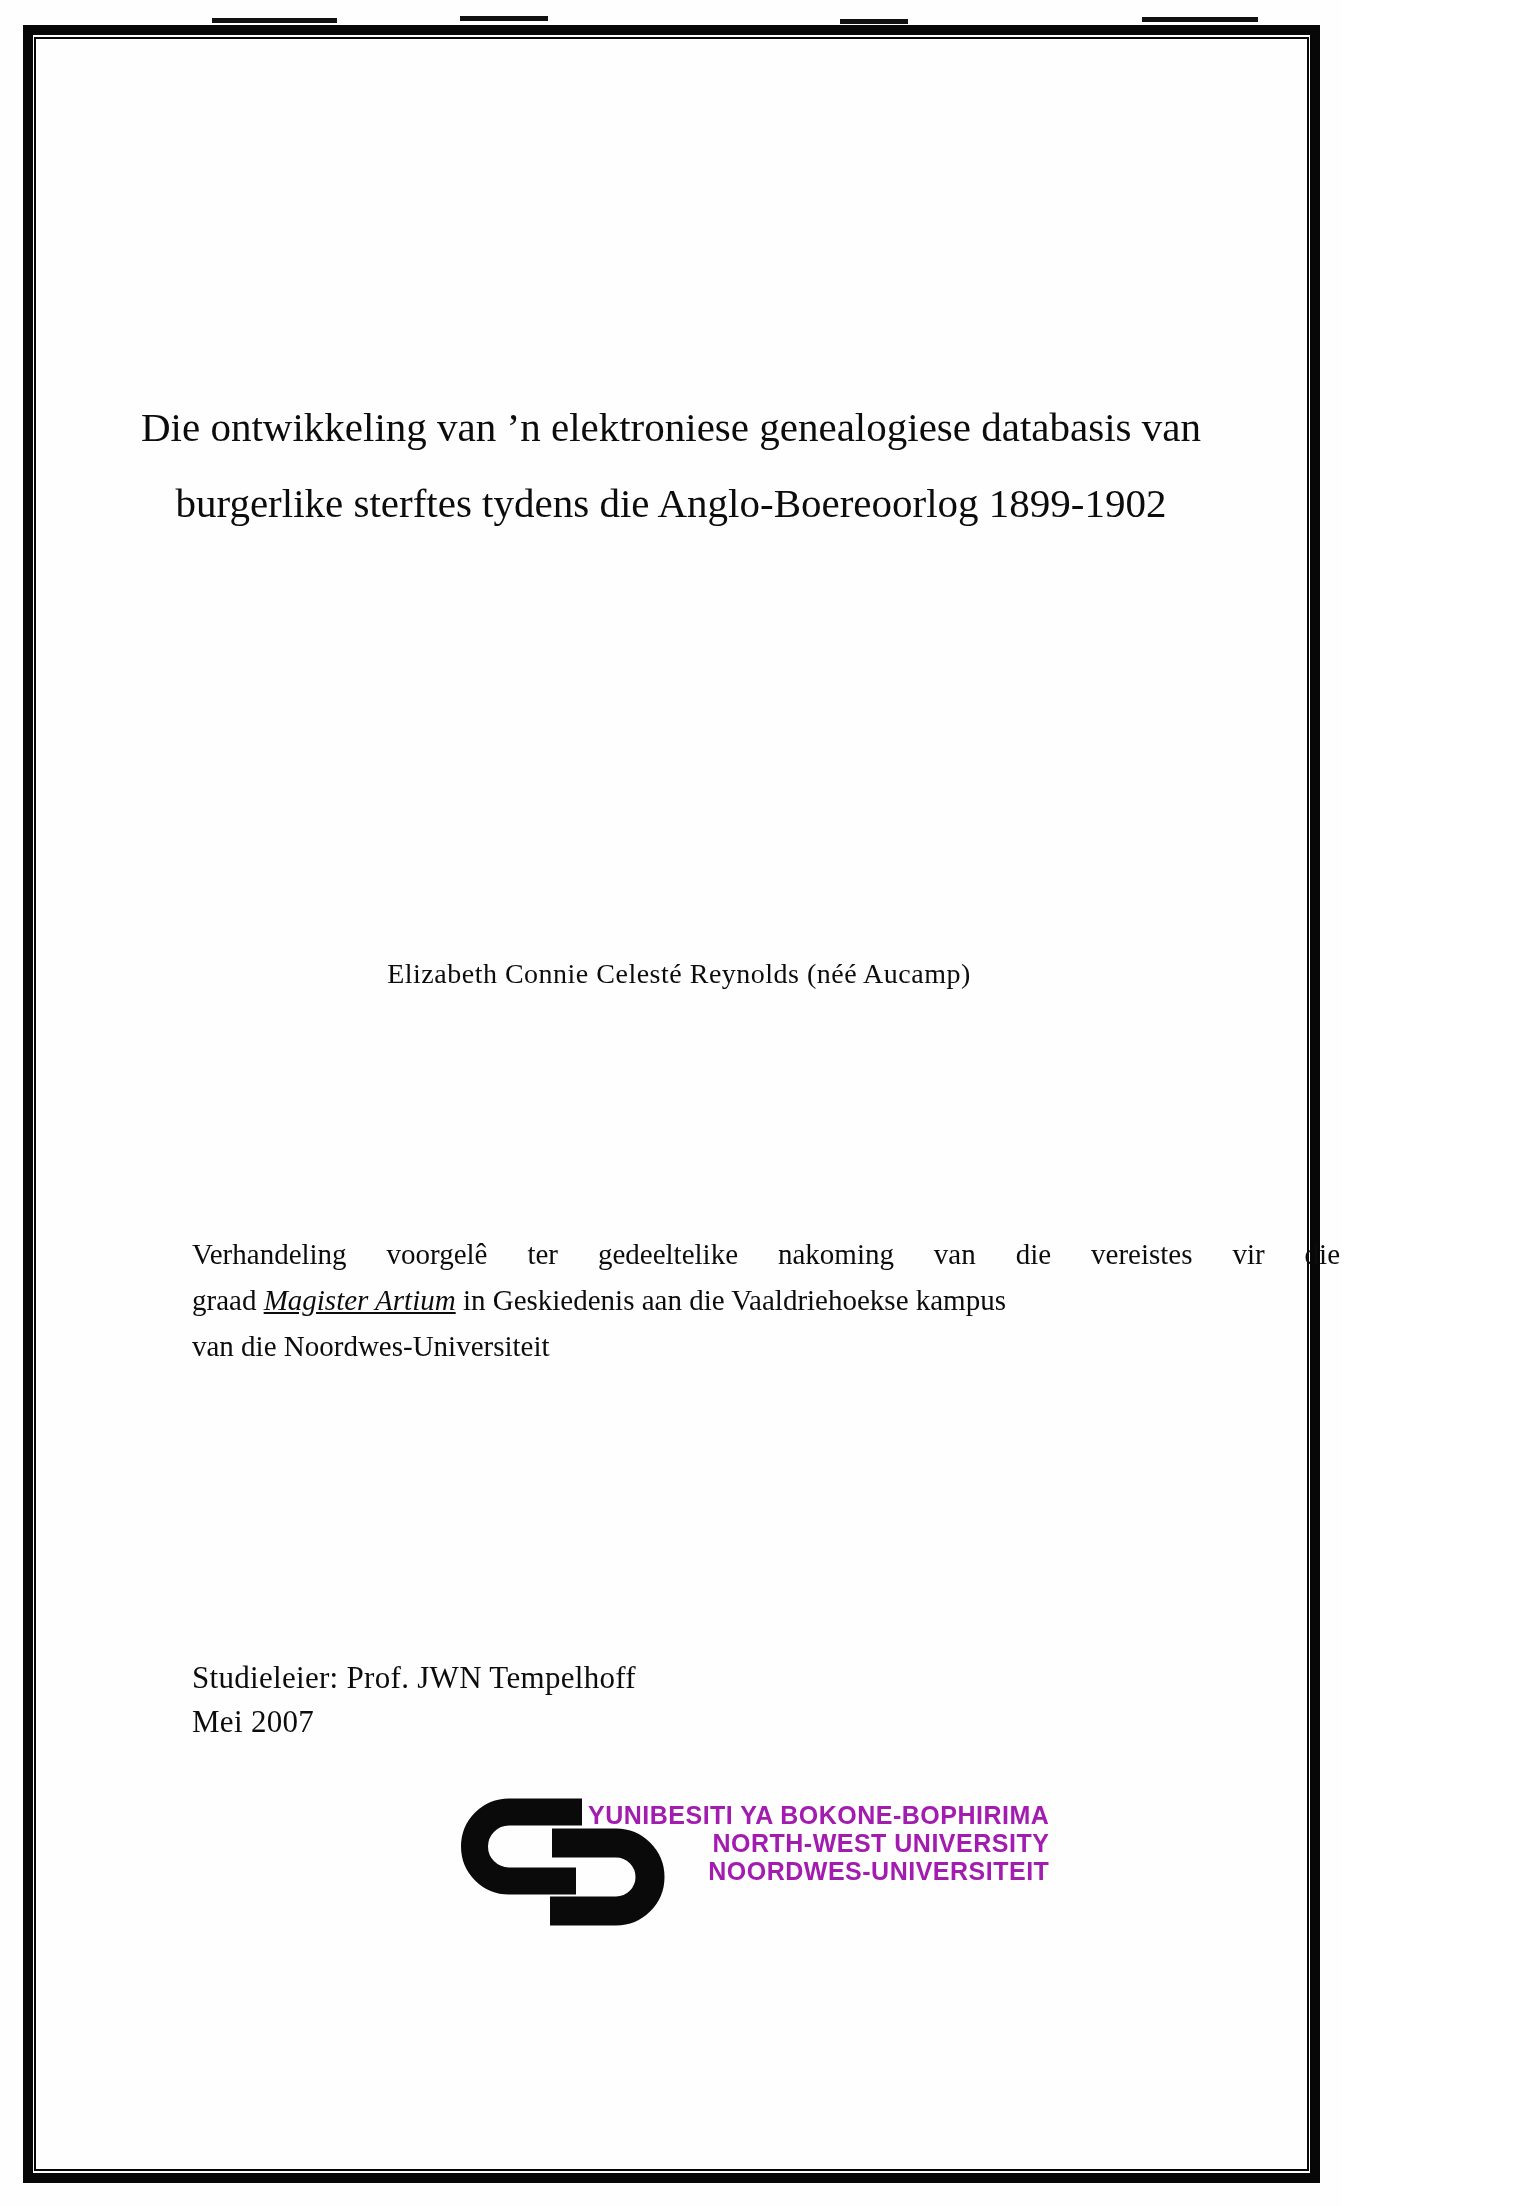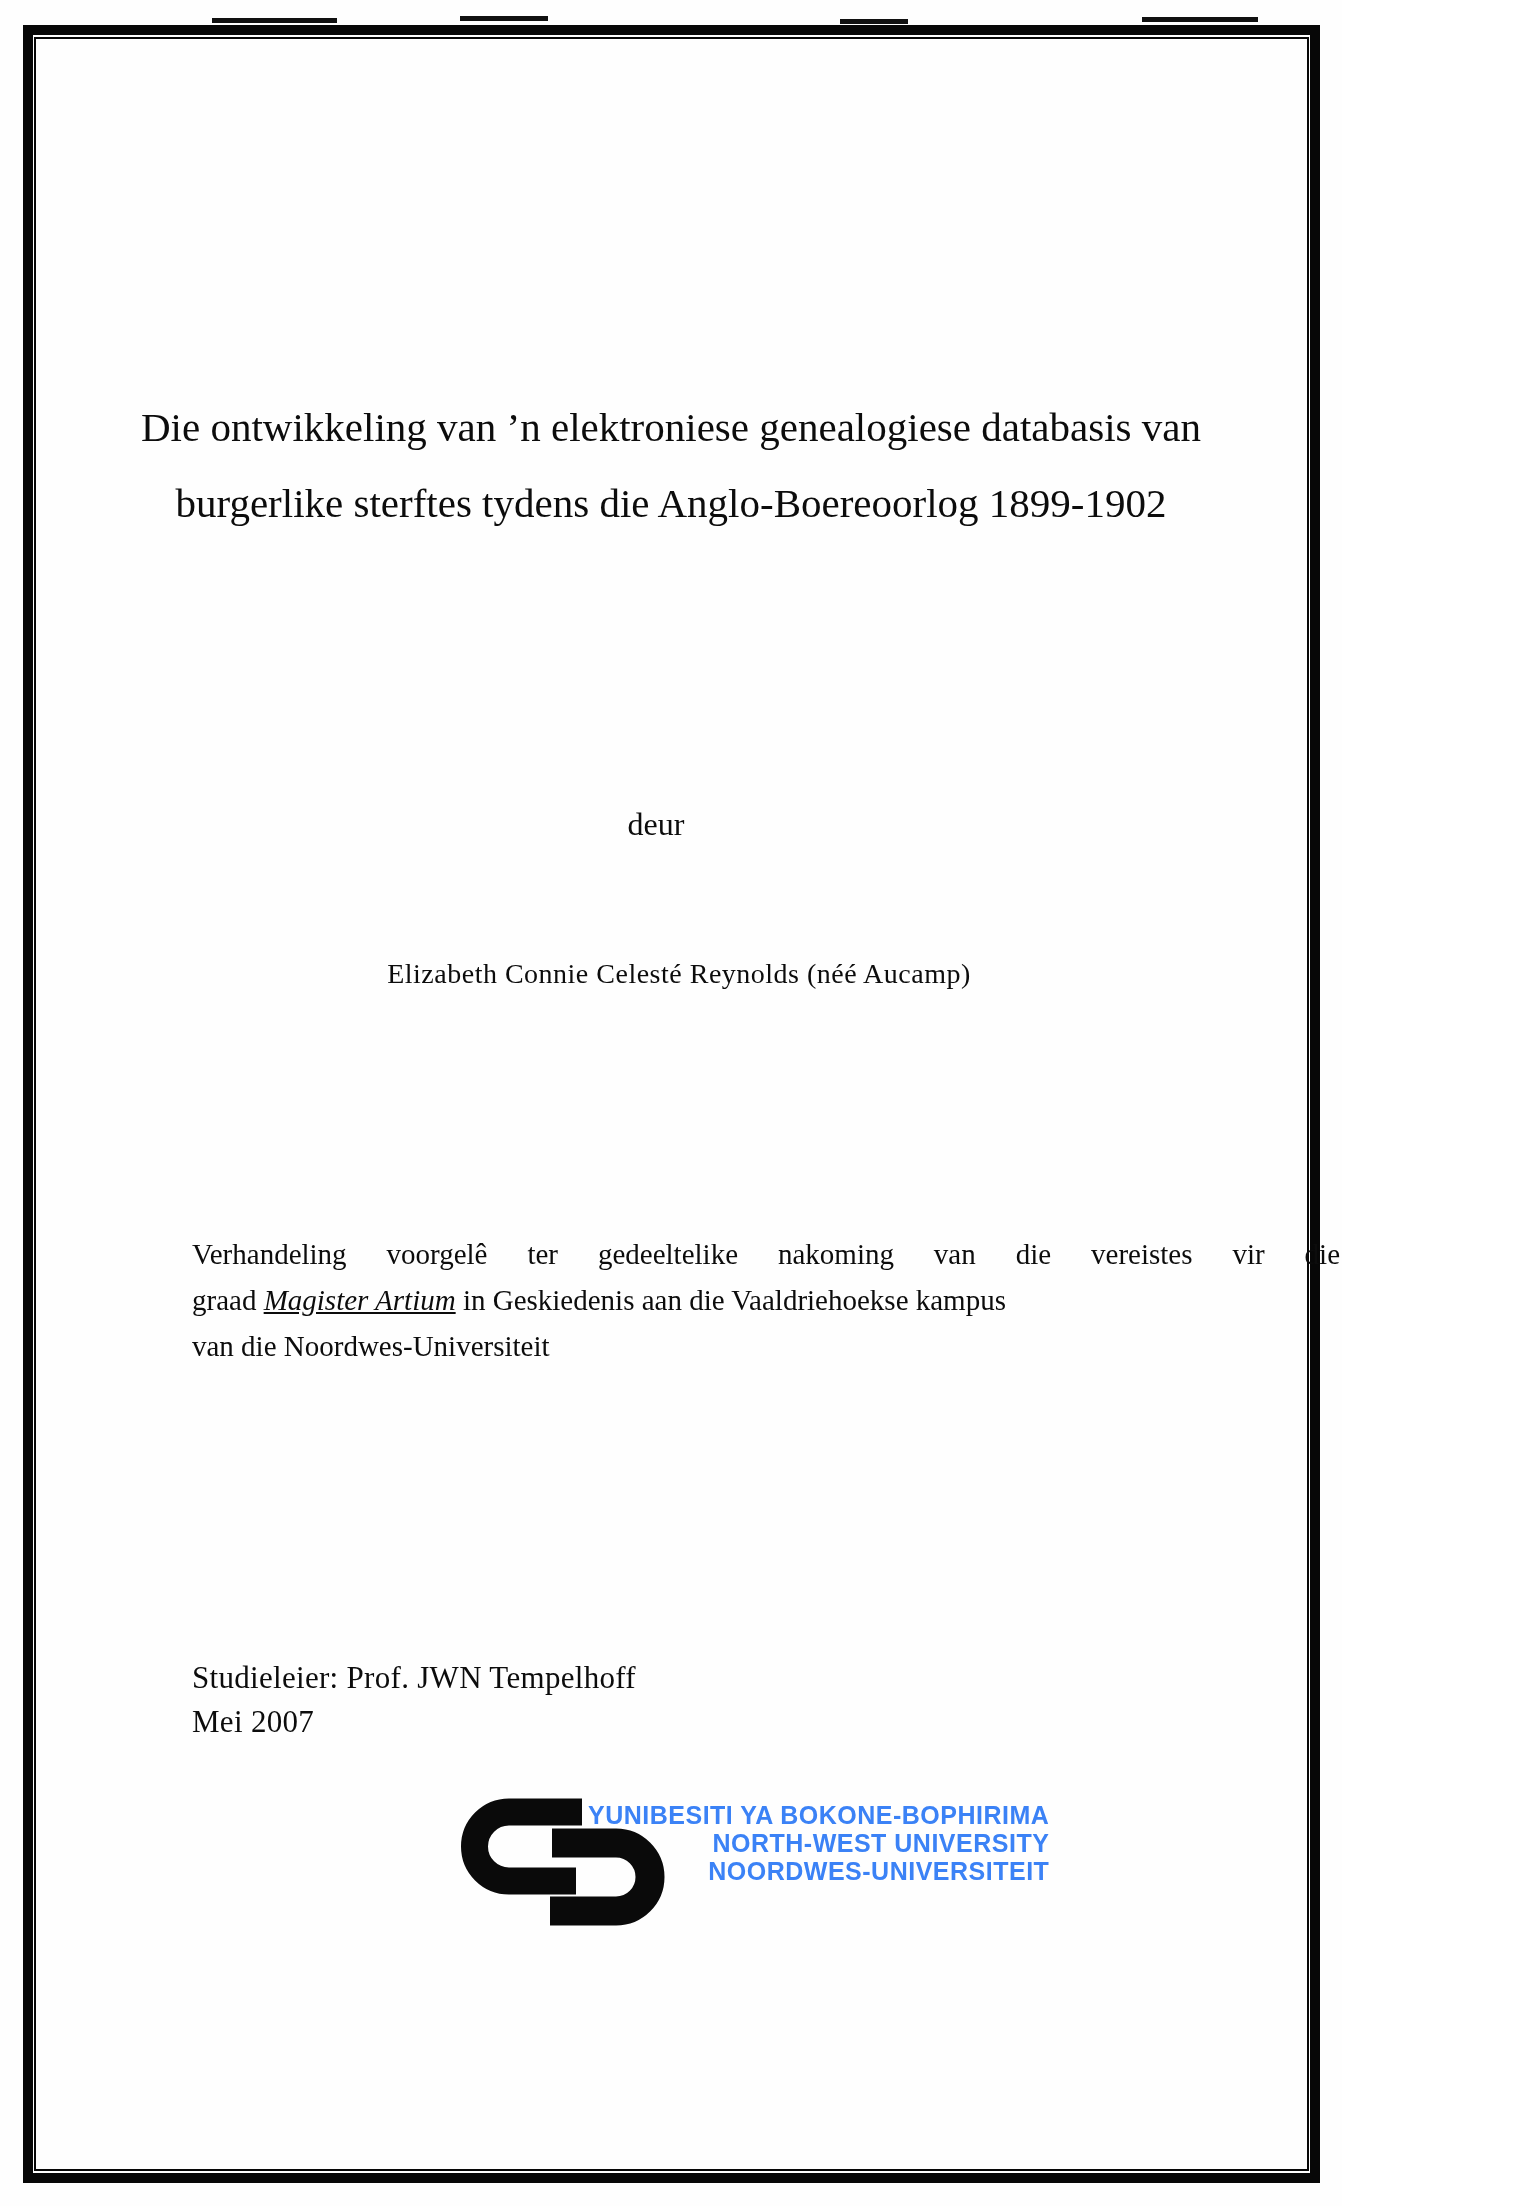--- a/index.html
+++ b/index.html
@@ -111,21 +111,21 @@
   }
   .logo-text {
     position: absolute;
     left: 588px;
     top: 1801px;
     font-family: "Liberation Sans", sans-serif;
     font-weight: bold;
     font-size: 25px;
     line-height: 28px;
     letter-spacing: 0.5px;
-    color: #3b82f6;
+    color: #a21caf;
     white-space: nowrap;
   }
   .logo-text .lt-indent { margin-left: 84px; text-align: right; }
 </style>
 </head>
 <body>
 
 <div class="page">
 
   <div class="frame">
@@ -135,21 +135,20 @@
   <div class="artifact a1"></div>
   <div class="artifact a2"></div>
   <div class="artifact a3"></div>
   <div class="artifact a4"></div>
 
   <h1 class="title">
     <span class="tline">Die ontwikkeling van ’n elektroniese genealogiese databasis van</span>
     <span class="tline">burgerlike sterftes tydens die Anglo-Boereoorlog 1899-1902</span>
   </h1>
 
-  <div class="byline">deur</div>
 
   <div class="author">Elizabeth Connie Celesté Reynolds (néé Aucamp)</div>
 
   <div class="statement">
     <div class="just">Verhandeling voorgelê ter gedeeltelike nakoming van die vereistes vir die</div>
     <div><span>graad </span><span class="it">Magister Artium</span><span> in Geskiedenis aan die Vaaldriehoekse kampus</span></div>
     <div>van die Noordwes-Universiteit</div>
   </div>
 
   <div class="supervisor-block">

